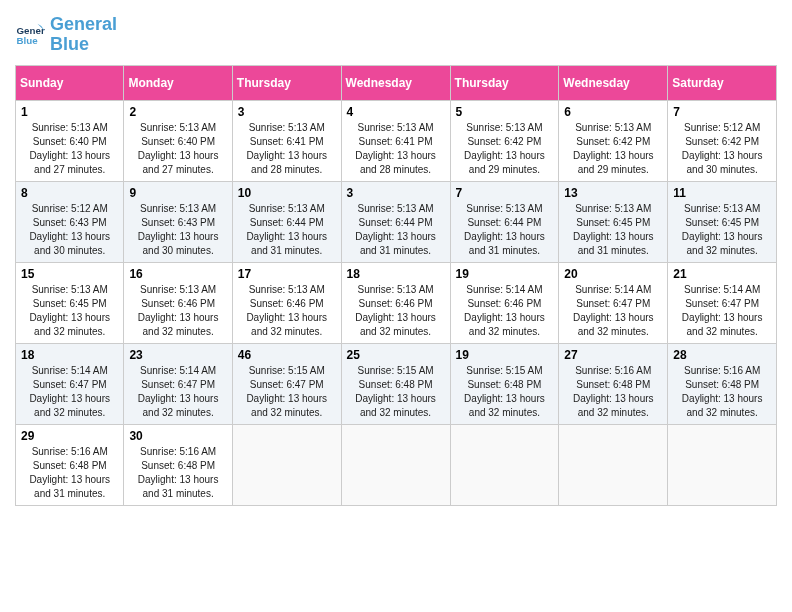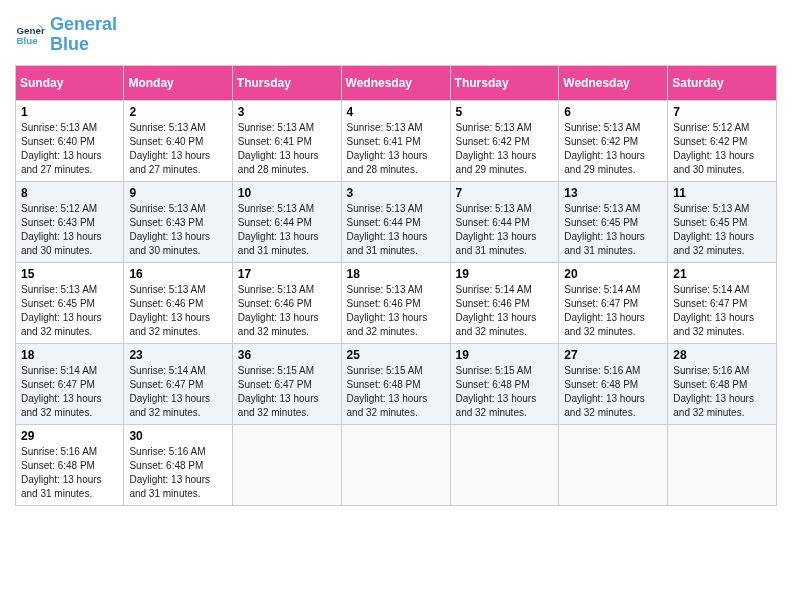--- a/index.html
+++ b/index.html
@@ -75,20 +75,21 @@
       font-weight: bold;
       font-size: 12px;
       display: block;
       margin-bottom: 2px;
       color: #000;
     }
     .day-info {
       color: #222;
       font-size: 10px;
       line-height: 1.4;
+      text-align: center;
     }
     .empty-cell {
       background: #f9f9f9 !important;
     }
   </style>
 </head>
 <body>
 
 <div class="header-area">
   <div class="logo">
@@ -211,21 +212,21 @@
       <tr>
         <td>
           <span class="day-num">18</span>
 <div class="day-info">Sunrise: 5:14 AM<br>Sunset: 6:47 PM<br>Daylight: 13 hours and 32 minutes.</div>
         </td>
         <td>
           <span class="day-num">23</span>
 <div class="day-info">Sunrise: 5:14 AM<br>Sunset: 6:47 PM<br>Daylight: 13 hours and 32 minutes.</div>
         </td>
         <td>
-          <span class="day-num">36</span>
+          <span class="day-num">46</span>
 <div class="day-info">Sunrise: 5:15 AM<br>Sunset: 6:47 PM<br>Daylight: 13 hours and 32 minutes.</div>
         </td>
         <td>
           <span class="day-num">25</span>
 <div class="day-info">Sunrise: 5:15 AM<br>Sunset: 6:48 PM<br>Daylight: 13 hours and 32 minutes.</div>
         </td>
         <td>
           <span class="day-num">19</span>
 <div class="day-info">Sunrise: 5:15 AM<br>Sunset: 6:48 PM<br>Daylight: 13 hours and 32 minutes.</div>
         </td>

